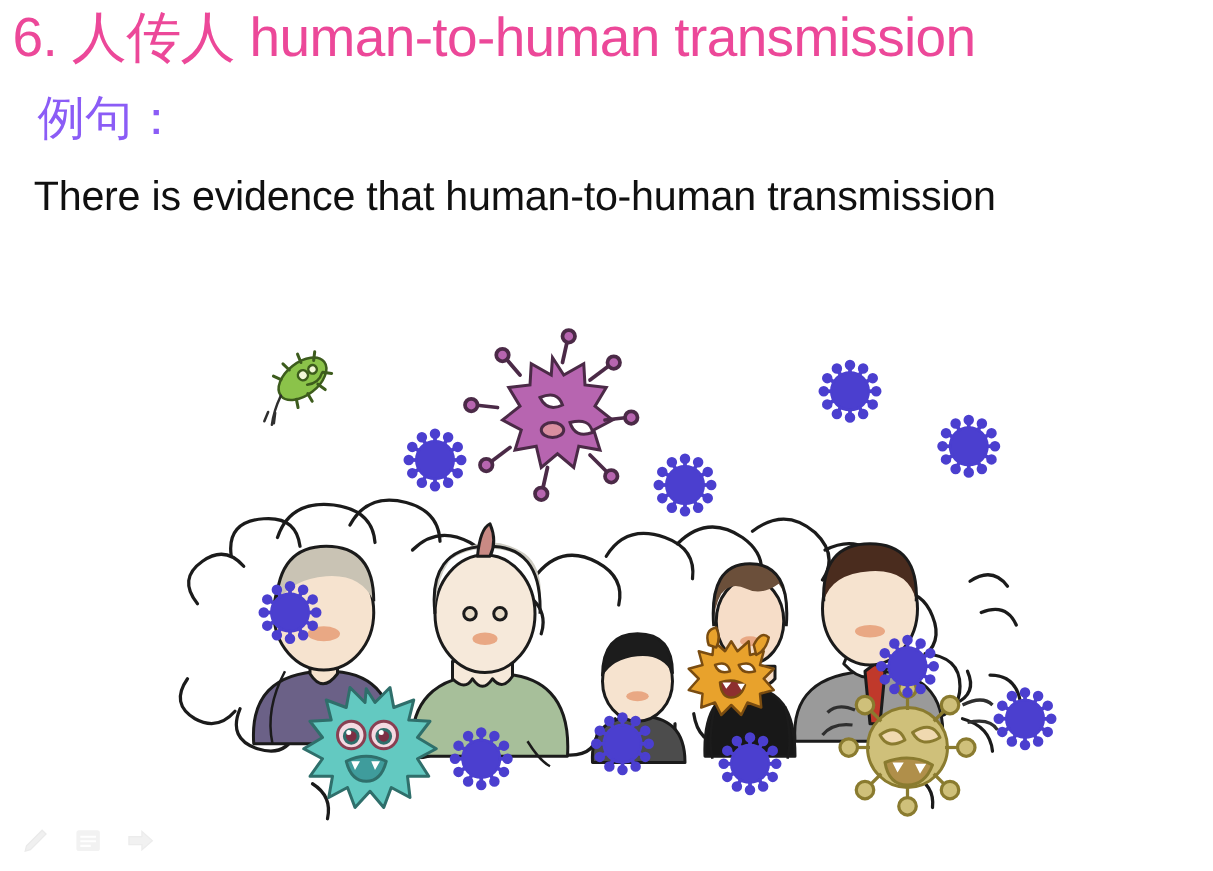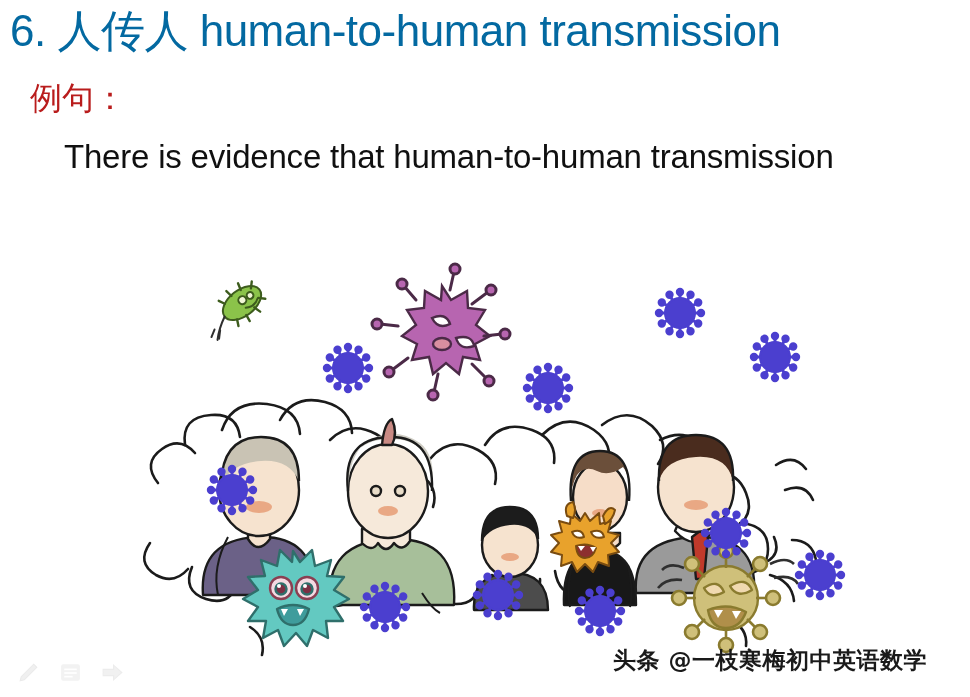--- a/index.html
+++ b/index.html
@@ -6,34 +6,34 @@
   body{
     width:970px;height:697px;background:#ffffff;overflow:hidden;position:relative;
     font-family:"Liberation Sans",sans-serif;color:#000;
   }
   #slide{position:absolute;inset:0;background:#fff;overflow:hidden;}
 
   
   .title{
     position:absolute;left:10px;top:2px;width:955px;
     font-size:44px;line-height:58px;letter-spacing:-0.5px;white-space:nowrap;
-    font-family:"Liberation Sans",sans-serif;font-weight:400;color:#0369a1;
+    font-family:"Liberation Sans",sans-serif;font-weight:400;color:#ec4899;
   }
   .title .cn{font-family:"DejaVu Sans",sans-serif;}
   .subhead{
     position:absolute;left:30px;top:76px;
-    font-size:32px;line-height:44px;
-    font-family:Liberation Sans, sans-serif;color:#b91c1c;
+    font-size:38px;line-height:44px;
+    font-family:Liberation Mono, monospace;color:#8b5cf6;
   }
   .body-text{
     position:absolute;left:27px;top:131px;width:940px;
     font-size:33px;line-height:51px;color:#101010;
     font-family:"Liberation Sans",sans-serif;letter-spacing:-0.2px;
   }
-  .body-text div{white-space:nowrap;margin-left:37px;}
+  .body-text div{white-space:nowrap;}
 
   
   #art{position:absolute;left:130px;top:275px;width:730px;height:400px;}
   #art svg{display:block;width:100%;height:100%;overflow:visible;}
 
   
   .watermark{
     position:absolute;left:613px;top:645px;
     font-family:"DejaVu Sans",sans-serif;font-size:23px;font-weight:700;
     color:#1a1a1a;white-space:nowrap;letter-spacing:0.5px;
@@ -322,21 +322,20 @@
         <use href="#bluevirus" x="102" y="215"></use>
         <use href="#bluevirus" x="255" y="332"></use>
         <use href="#bluevirus" x="368" y="320"></use>
         <use href="#bluevirus" x="470" y="336"></use>
         <use href="#bluevirus" x="596" y="258"></use>
         <use href="#bluevirus" x="690" y="300"></use>
       </g>
     </svg>
   </div>
 
-  <div class="watermark">头条 @一枝寒梅初中英语数学</div>
 
   <div class="pp-controls">
     <span class="ctl" title="pen">
       <svg viewBox="0 0 24 24">
           <path d="M4 20 L8 19 L20 7 L17 4 L5 16 Z" fill="#f0f0f0" stroke="#eaeaea" stroke-width="1"></path>
         </svg>
     </span>
     <span class="ctl" title="menu">
       <svg viewBox="0 0 24 24">
         <rect x="3" y="4" width="18" height="16" rx="2" fill="#f2f2f2"></rect>

